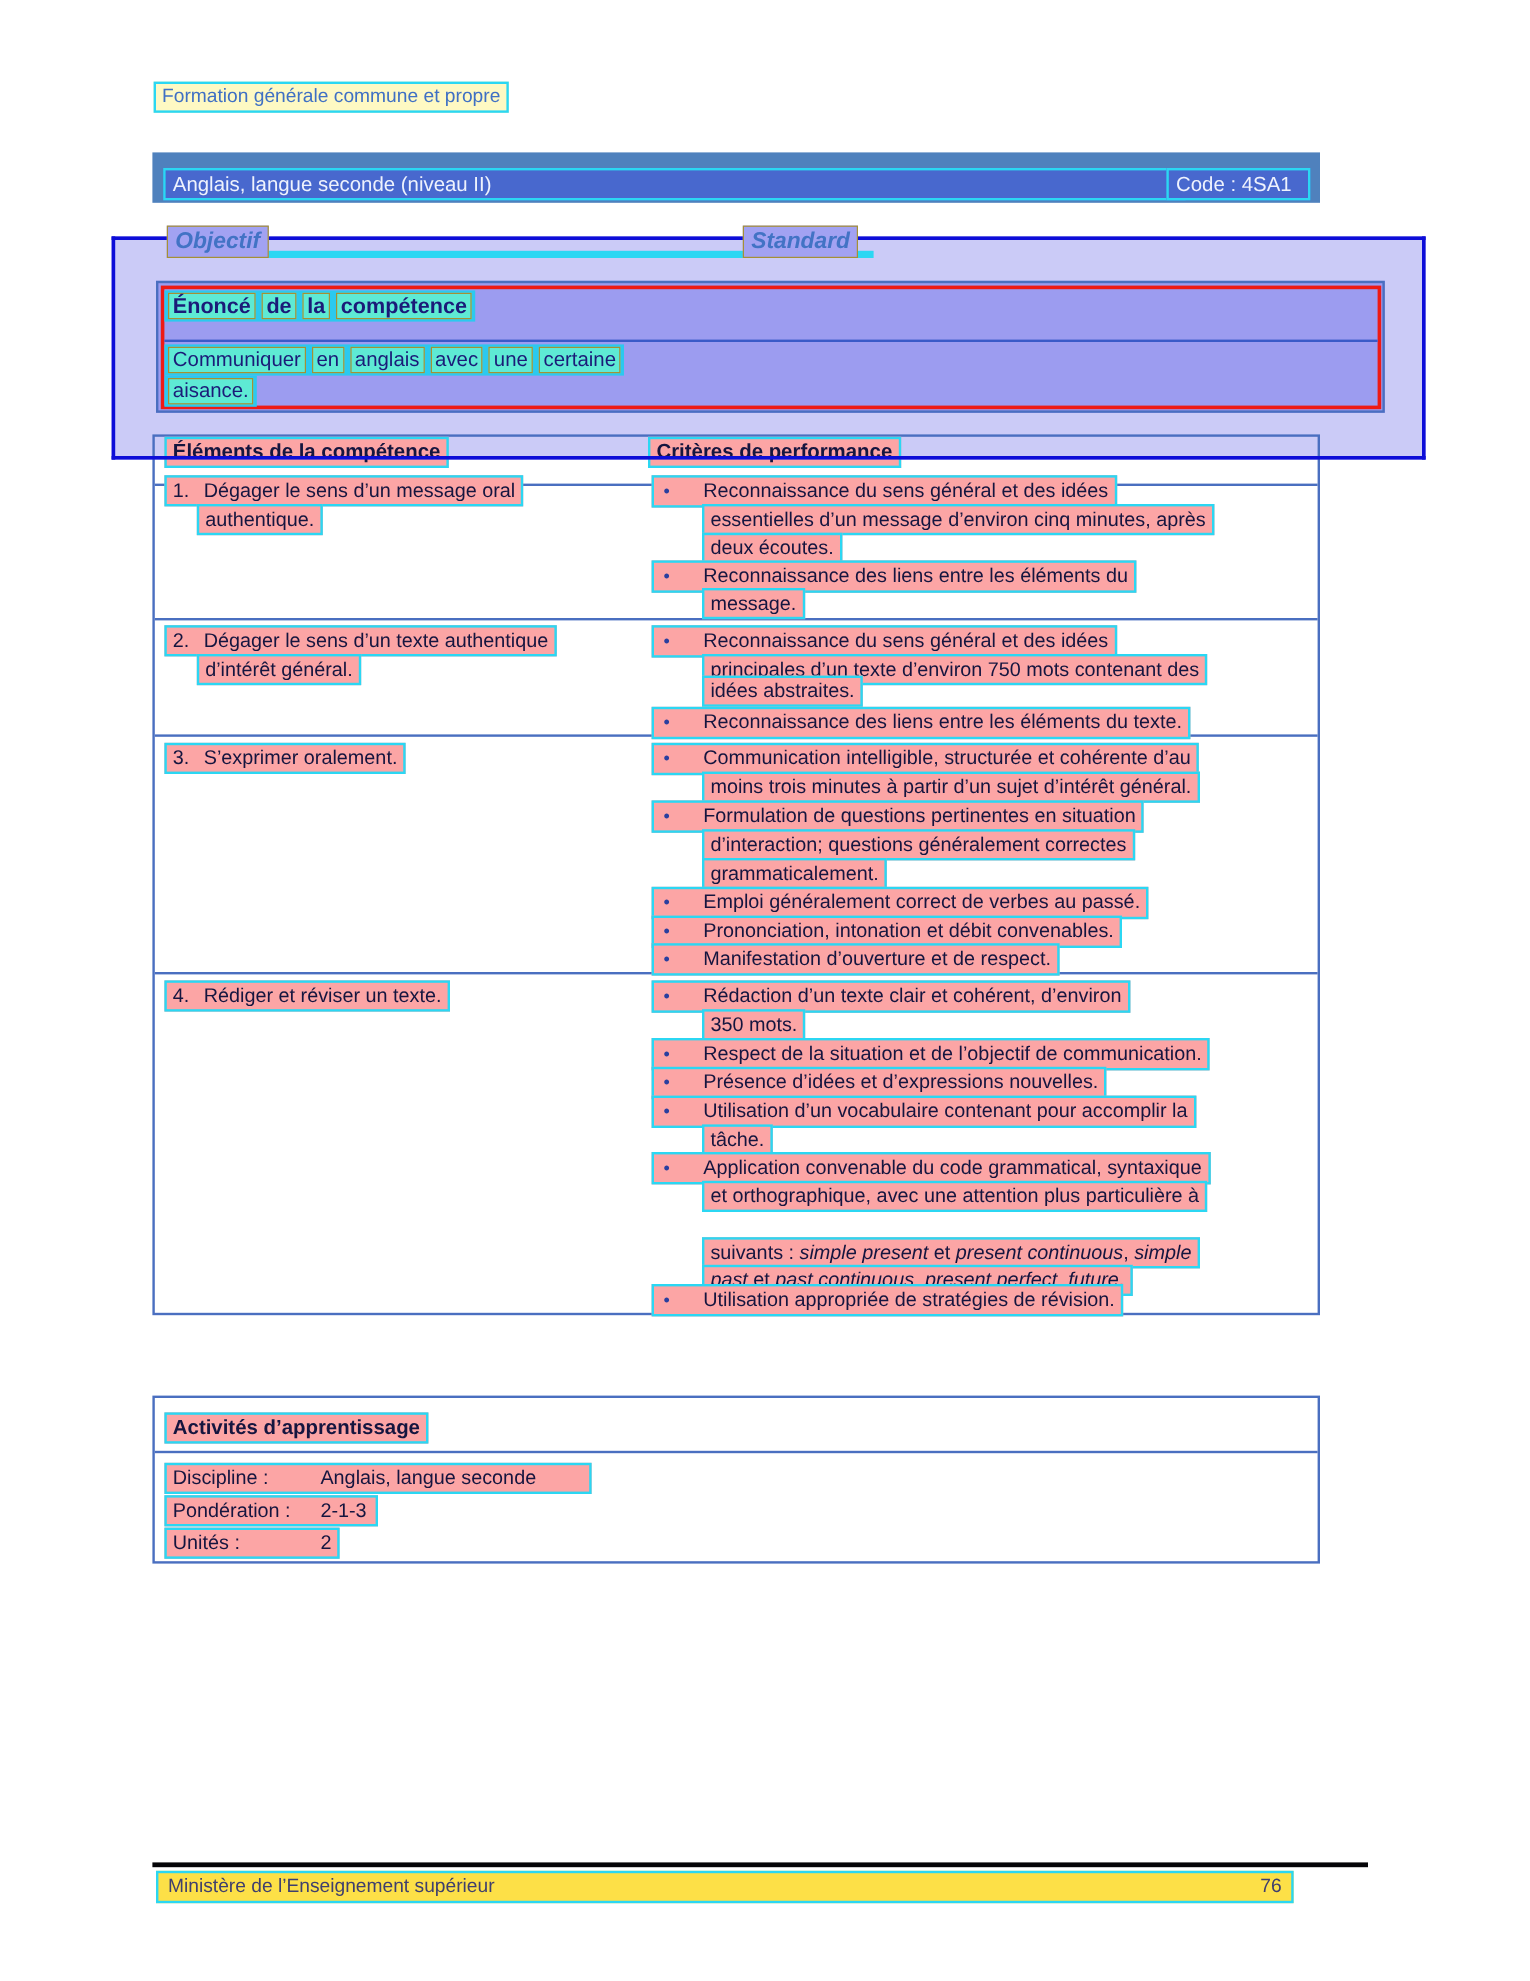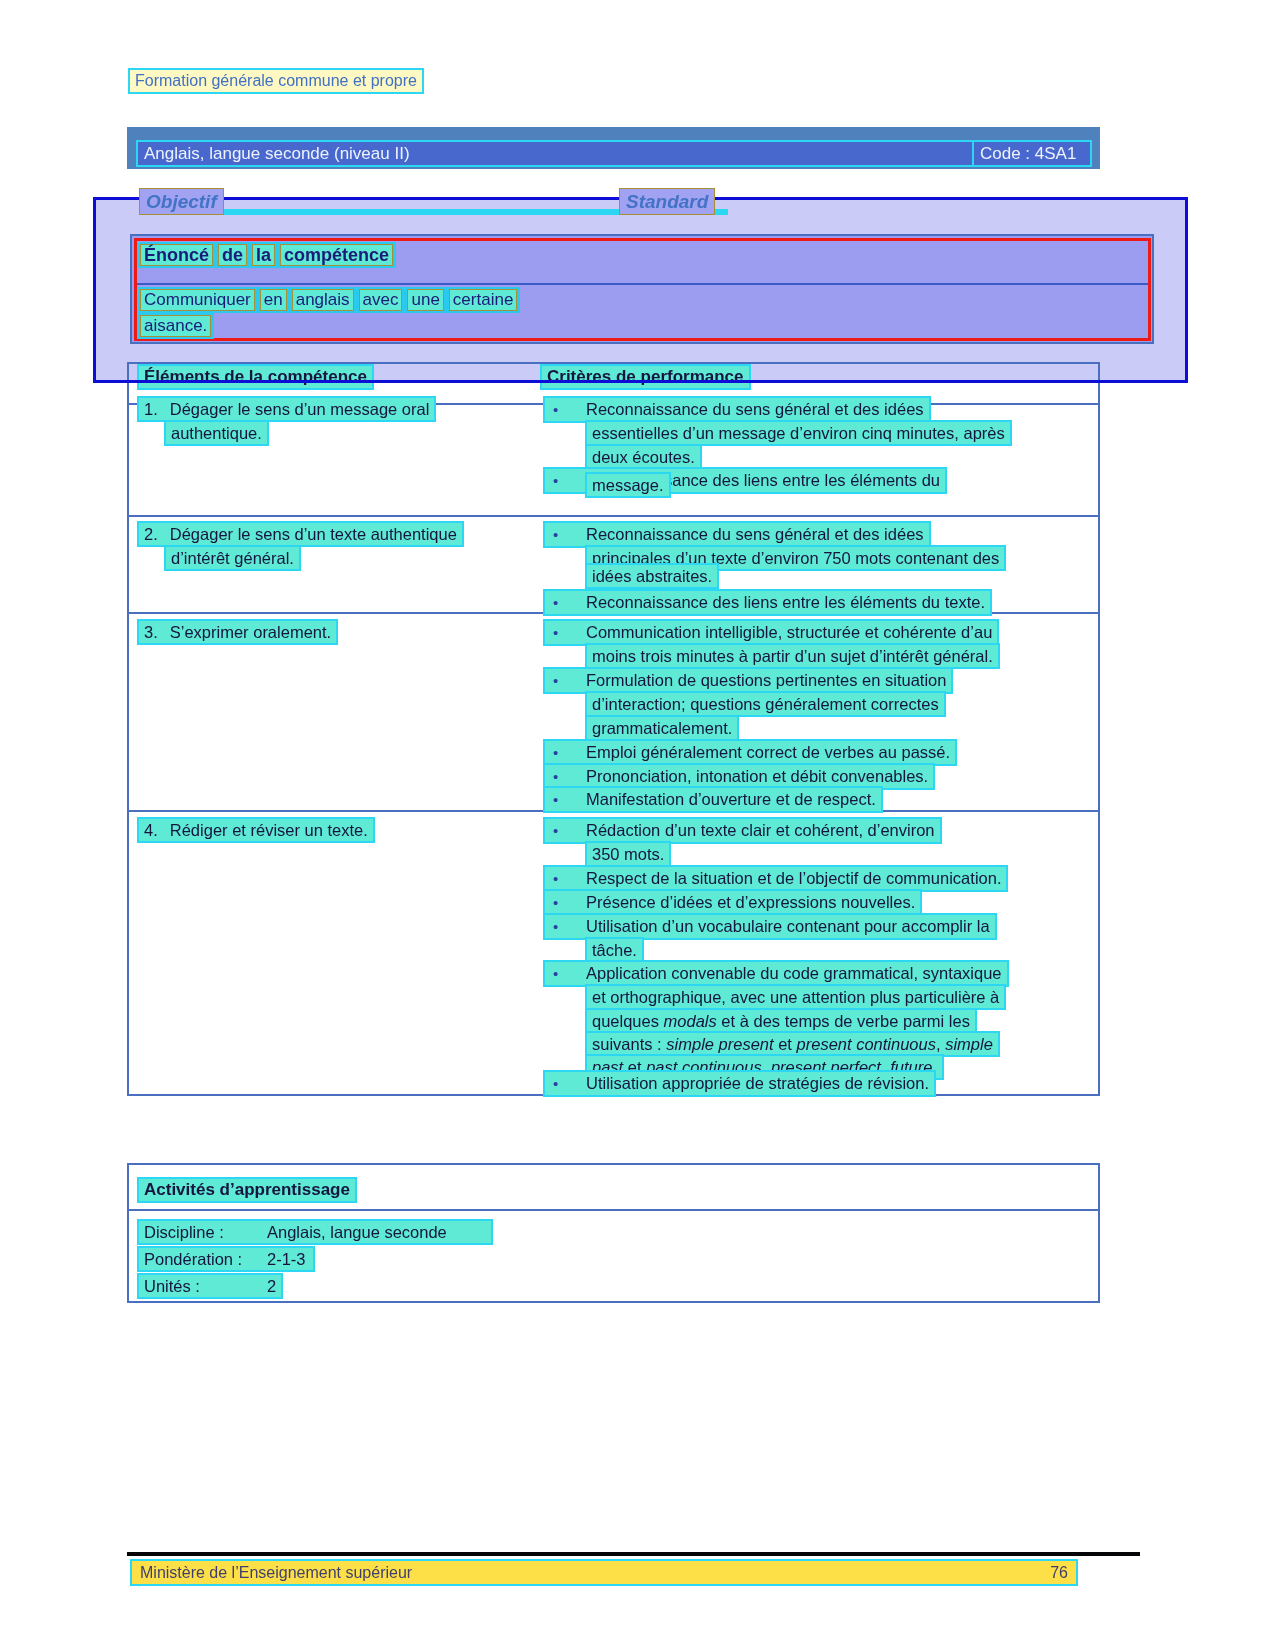--- a/index.html
+++ b/index.html
@@ -1,20 +1,20 @@
 <!DOCTYPE html>
 <html><head>
 <meta charset="utf-8">
 <style>
   *{box-sizing:border-box;margin:0;padding:0}
   body{background:#ffffff;font-family:"Liberation Sans",sans-serif}
   .page{position:relative;width:1275px;height:1651px;background:#fff;overflow:hidden}
 
   
-  .hl{position:absolute;display:inline-block;background:#5eead4;border:2px solid #2bd7f3;
+  .hl{position:absolute;display:inline-block;background:#fca5a5;border:2px solid #2bd7f3;
       padding:1px 5px;font-size:16.5px;line-height:20px;color:#15153f;white-space:nowrap;z-index:4}
   .hl span,.hl i{white-space:pre}
   .hl.b{font-weight:bold;font-size:17px}
   .toplabel{color:#3f70c4;background:#fef9c3}
   .ml{margin-left:12px}
   .bdot{display:inline-block;width:36px;padding-left:3px;color:#2a3f9f;font-size:15px}
 
   
   .bar{position:absolute;left:127px;top:127px;width:973px;height:42px;background:#4f81bd;z-index:3}
   .barbox{position:absolute;background:#4868ce;border:2px solid #2bd7f3;color:#eef2fd;
@@ -112,21 +112,21 @@
   </span>
   <span class="hl" style="left:164px;top:420px">authentique.</span>
   <span class="hl" style="left:543px;top:396px">
     <span class="bdot">•</span><span>Reconnaissance du sens général et des idées</span>
   </span>
   <span class="hl" style="left:585px;top:420px">essentielles d’un message d’environ cinq minutes, après</span>
   <span class="hl" style="left:585px;top:444px">deux écoutes.</span>
   <span class="hl" style="left:543px;top:467px">
     <span class="bdot">•</span><span>Reconnaissance des liens entre les éléments du</span>
   </span>
-  <span class="hl" style="left:585px;top:472px">message.</span>
+  <span class="hl" style="left:585px;top:490px">message.</span>
 
   <span class="hl" style="left:137px;top:521px">
     <span>2.</span><span class="ml">Dégager le sens d’un texte authentique</span>
   </span>
   <span class="hl" style="left:164px;top:545px">d’intérêt général.</span>
   <span class="hl" style="left:543px;top:521px">
     <span class="bdot">•</span><span>Reconnaissance du sens général et des idées</span>
   </span>
   <span class="hl" style="left:585px;top:545px">principales d’un texte d’environ 750 mots contenant des</span>
   <span class="hl" style="left:585px;top:563px">idées abstraites.</span>
@@ -170,23 +170,20 @@
     <span class="bdot">•</span><span>Présence d’idées et d’expressions nouvelles.</span>
   </span>
   <span class="hl" style="left:543px;top:913px">
     <span class="bdot">•</span><span>Utilisation d’un vocabulaire contenant pour accomplir la</span>
   </span>
   <span class="hl" style="left:585px;top:937px">tâche.</span>
   <span class="hl" style="left:543px;top:960px">
     <span class="bdot">•</span><span>Application convenable du code grammatical, syntaxique</span>
   </span>
   <span class="hl" style="left:585px;top:984px">et orthographique, avec une attention plus particulière à</span>
-  <span class="hl" style="left:585px;top:1008px">
-    <span>quelques </span><i>modals</i><span> et à des temps de verbe parmi les</span>
-  </span>
   <span class="hl" style="left:585px;top:1031px">
     <span>suivants : </span><i>simple present</i><span> et </span><i>present continuous</i><span>, </span><i>simple</i>
   </span>
   <span class="hl" style="left:585px;top:1054px">
     <i>past</i><span> et </span><i>past continuous</i><span>, </span><i>present perfect</i><span>, </span><i>future</i><span>.</span>
   </span>
   <span class="hl" style="left:543px;top:1070px">
     <span class="bdot">•</span><span>Utilisation appropriée de stratégies de révision.</span>
   </span>
 

